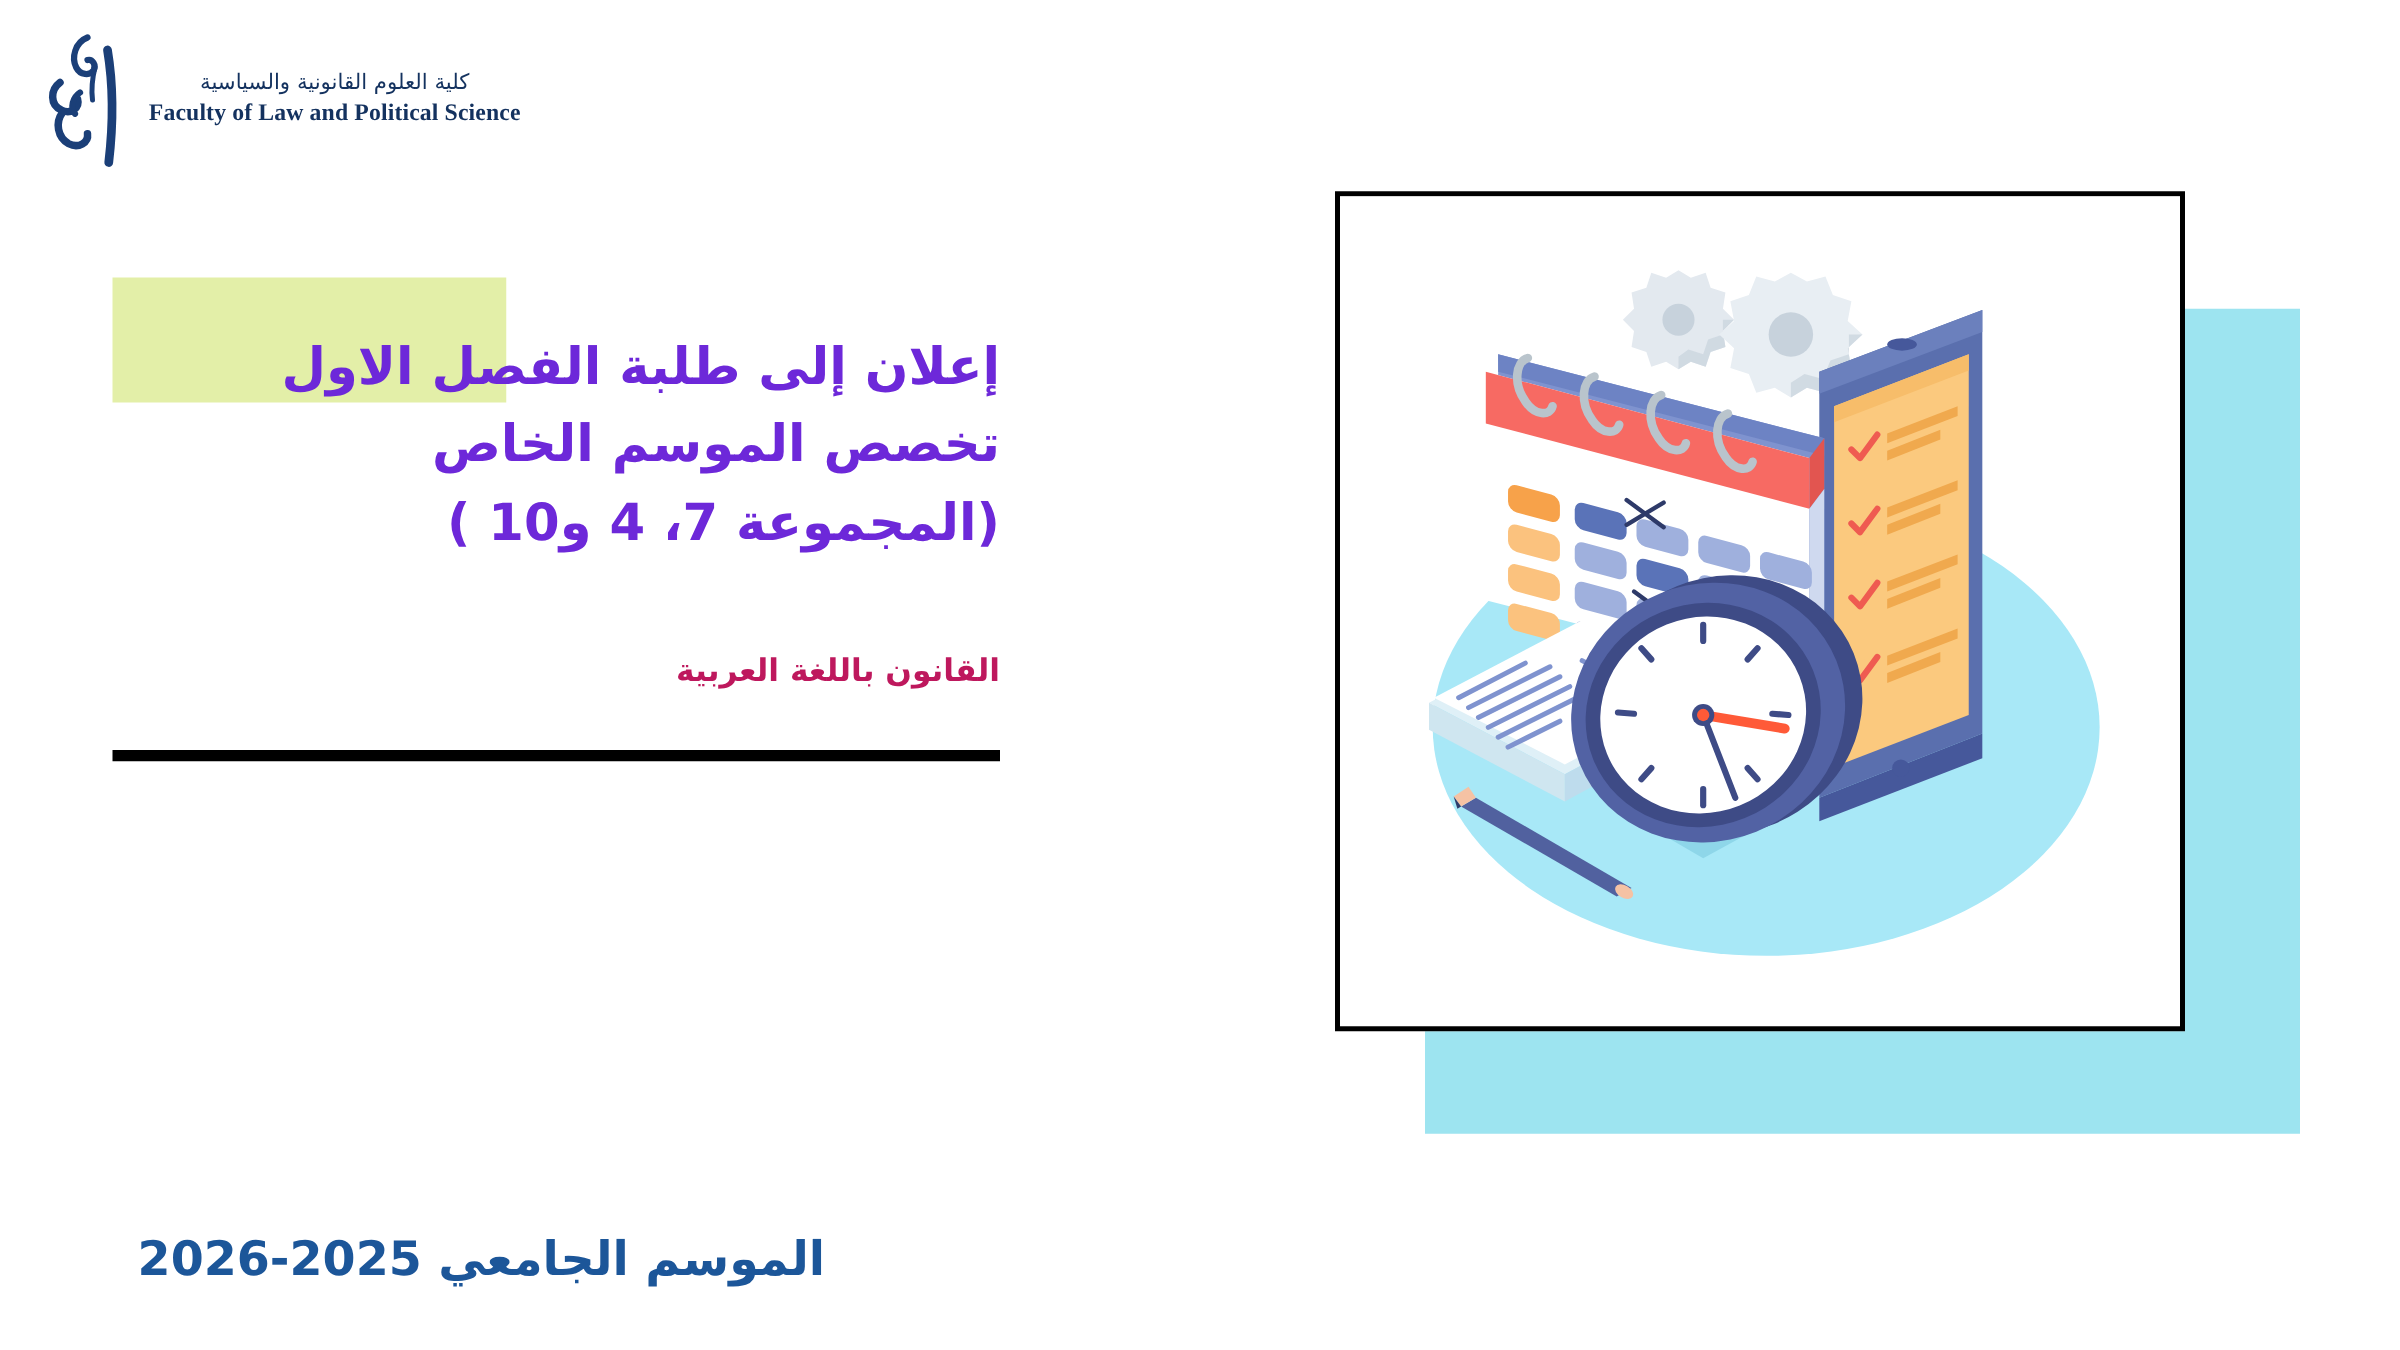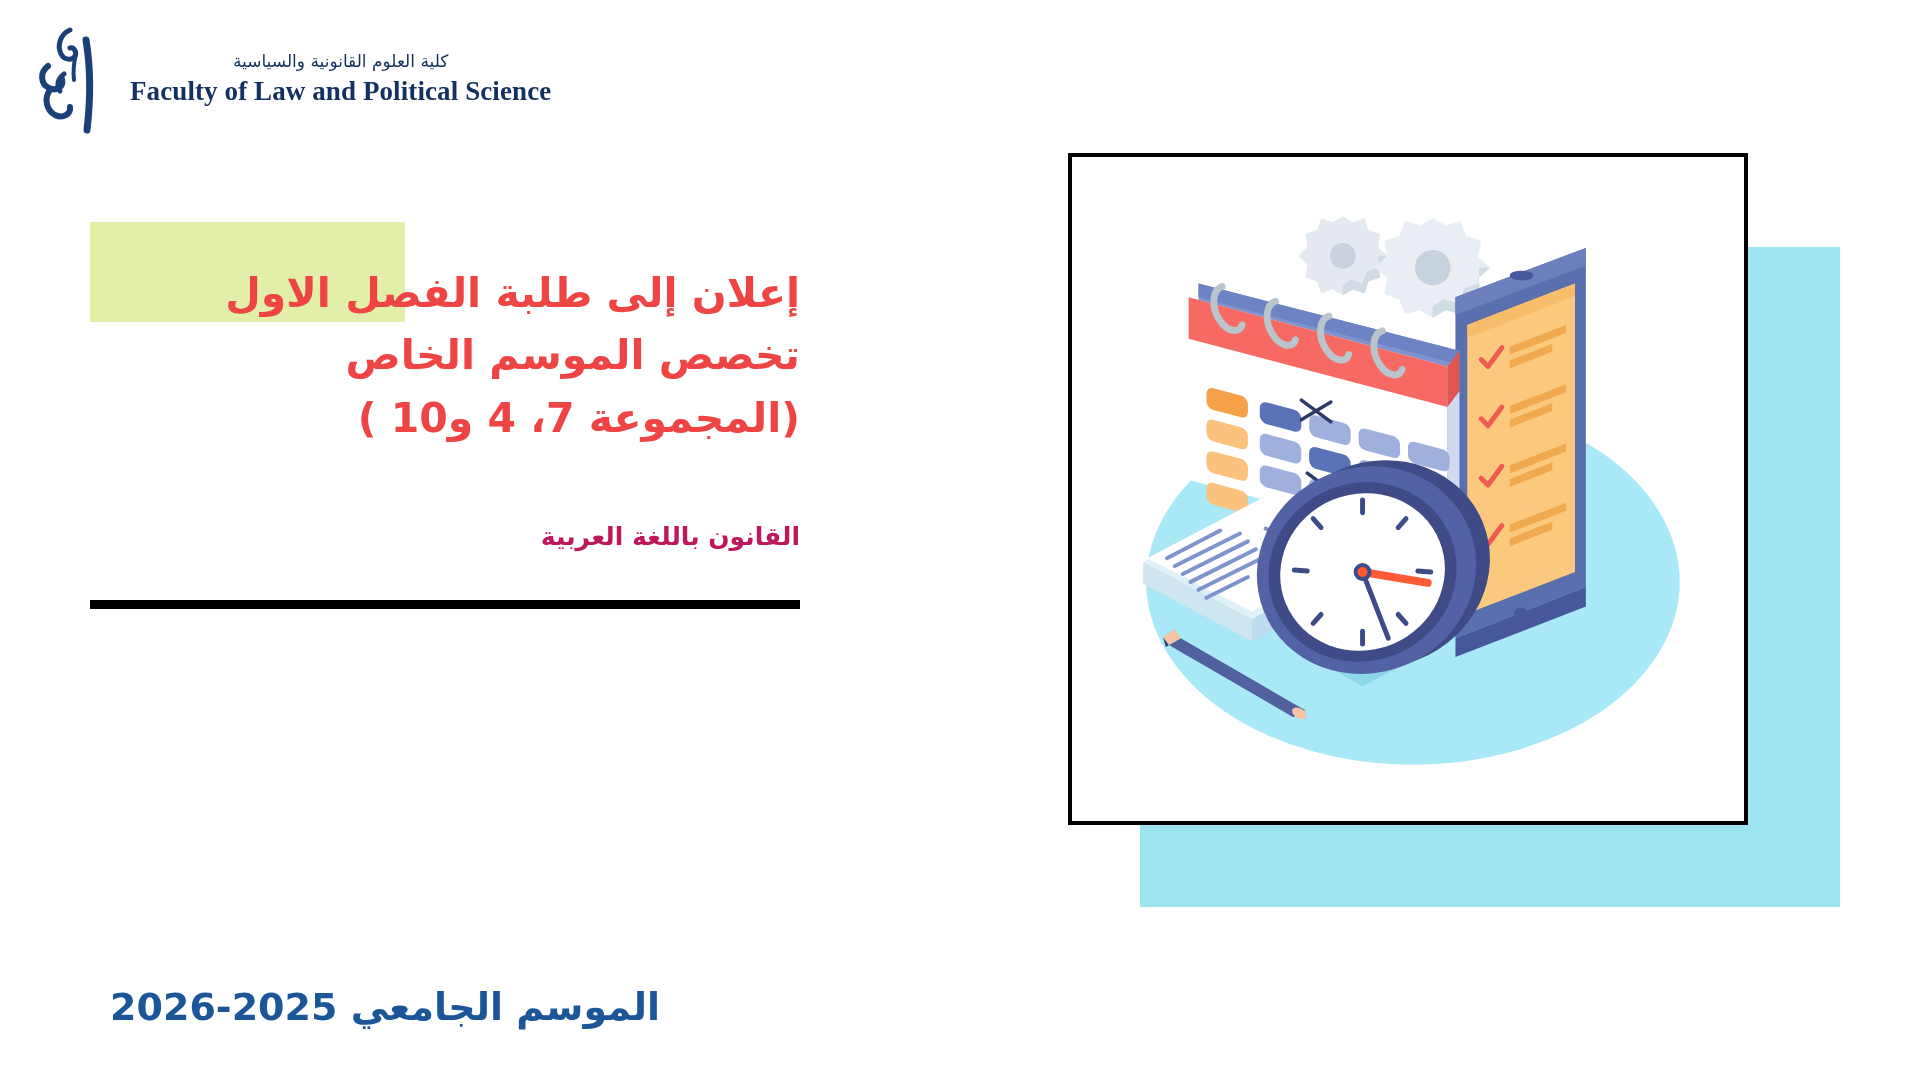--- a/index.html
+++ b/index.html
@@ -35,39 +35,39 @@
     direction: ltr;
   }
   .logo-mark {
     width: 78px;
     height: 112px;
     position: relative;
     flex: 0 0 auto;
   }
   .logo-mark svg { display:block; }
   .logo-text {
-    margin-left: 22px;
+    margin-left: 11px;
     display: flex;
     flex-direction: column;
     justify-content: center;
     color: #1b3a6b;
   }
   .logo-ar {
     font-family: "DejaVu Sans", sans-serif;
     font-size: 17px;
     line-height: 1.25;
     text-align: center;
     direction: rtl;
     color: #14325f;
     white-space: nowrap;
   }
   .logo-en {
     font-family: "Liberation Serif", "DejaVu Serif", serif;
     font-weight: bold;
-    font-size: 27px;
+    font-size: 19px;
     letter-spacing: 0.1px;
     line-height: 1.2;
     color: #14325f;
     white-space: nowrap;
     margin-top: 3px;
   }
 
   
   .text-col {
     position: absolute;
@@ -77,21 +77,21 @@
     text-align: right;
     direction: rtl;
   }
 
   .headline {
     position: relative;
     font-family: "DejaVu Sans", "Liberation Sans", sans-serif;
     font-weight: bold;
     font-size: 41px;
     line-height: 1.52;
-    color: #ef4444;
+    color: #6d28d9;
     margin: 0;
     letter-spacing: 0px;
   }
   .headline .line { display: block; position: relative; z-index: 2; white-space: nowrap;}
 
   
   .highlight-box {
     position: absolute;
     z-index: 1;
     left: 0px;

